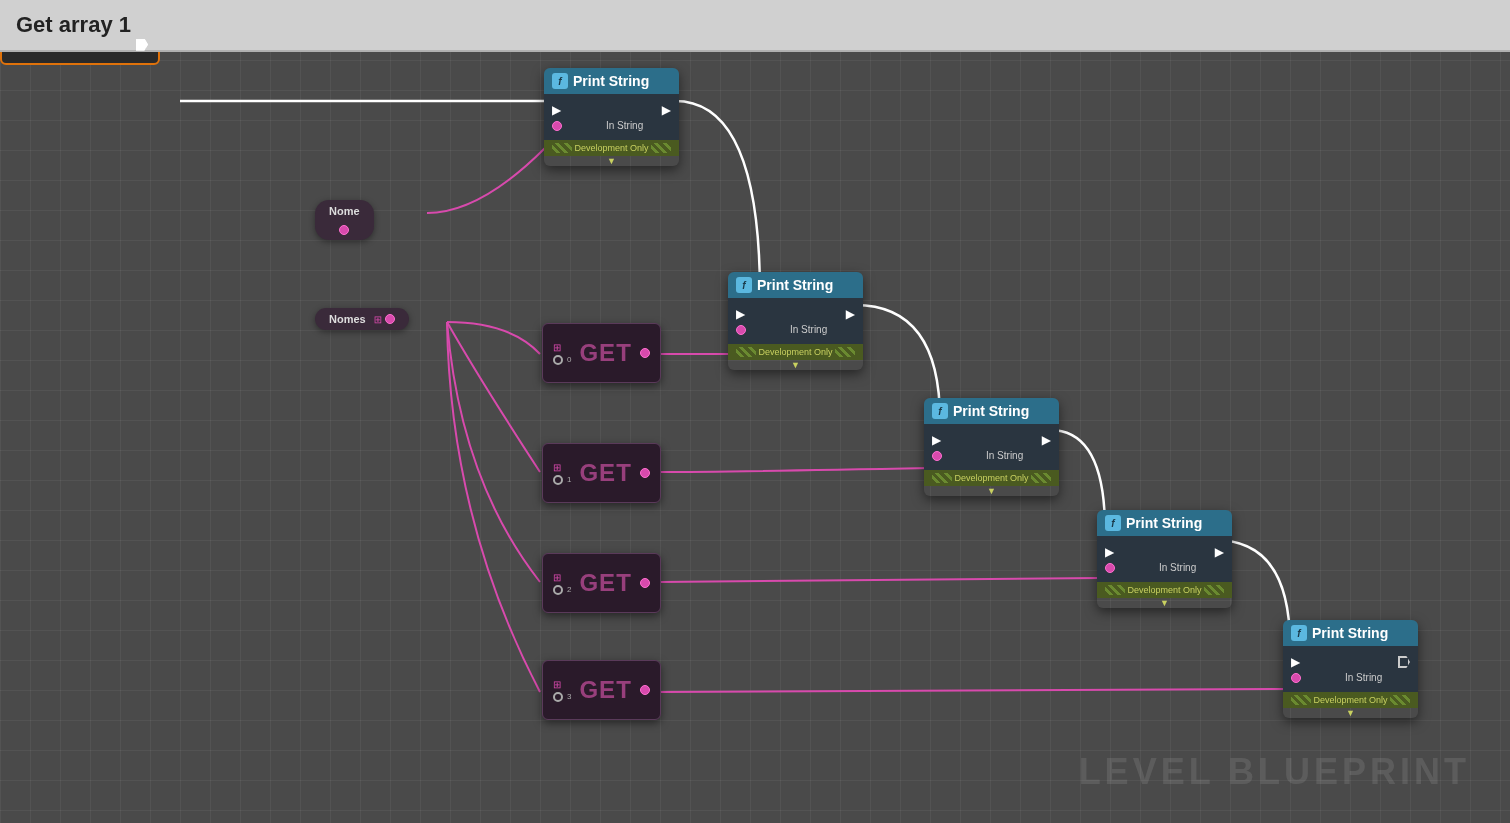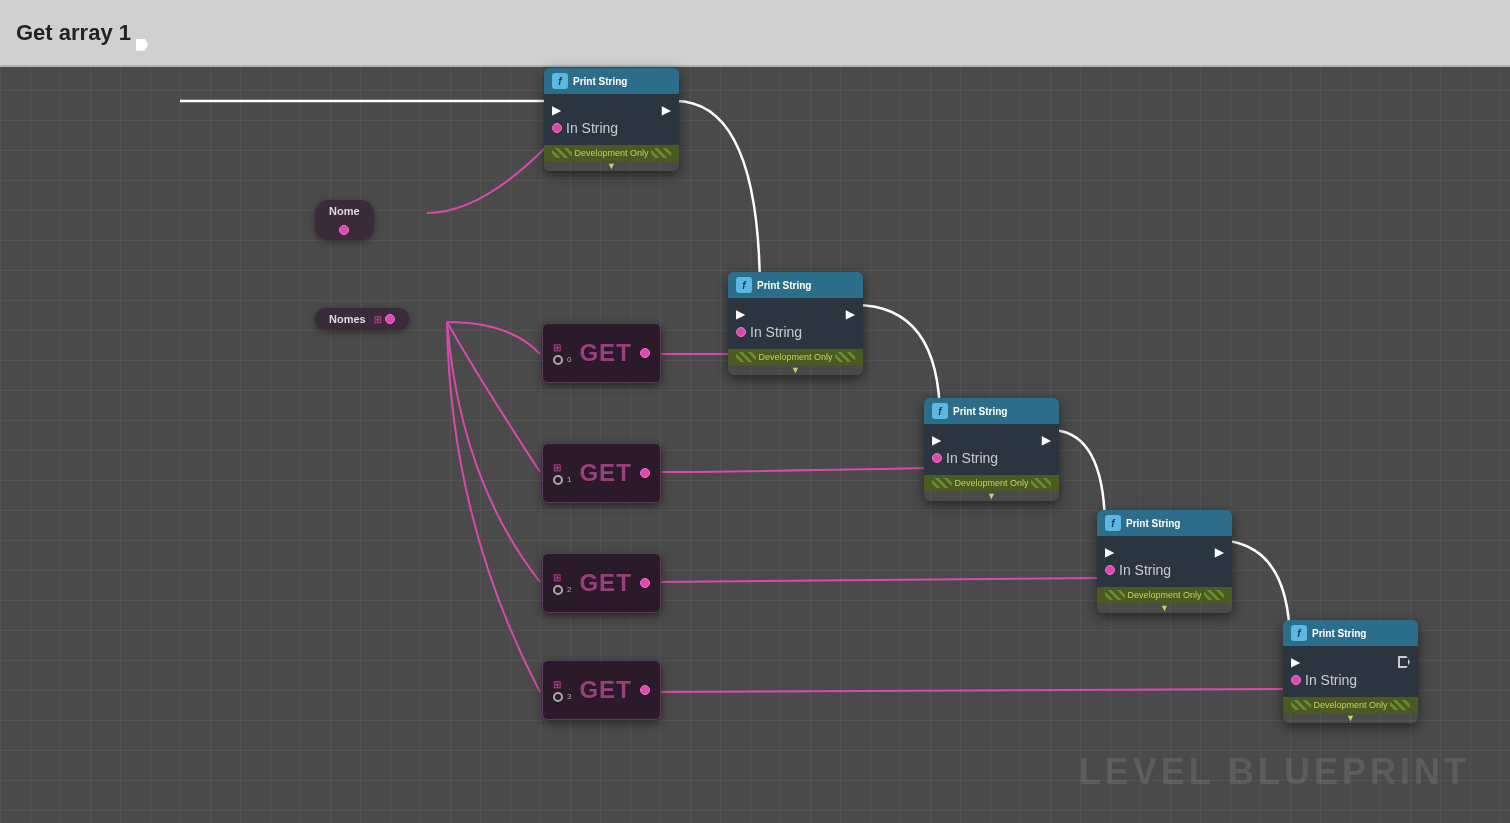--- a/index.html
+++ b/index.html
@@ -13,21 +13,21 @@
       background-size: 30px 30px;
       font-family: 'Segoe UI', Arial, sans-serif;
       overflow: hidden;
       position: relative;
     }
 
     
     .title-bar {
       position: absolute;
       top: 0; left: 0; right: 0;
-      height: 67px;
+      height: 52px;
       background: #d0d0d0;
       display: flex;
       align-items: center;
       padding: 0 16px;
       border-bottom: 2px solid #b0b0b0;
     }
     .title-text {
       font-size: 22px;
       font-weight: bold;
       color: #222;
@@ -126,21 +126,21 @@
       border-radius: 3px;
       font-size: 10px;
       font-style: italic;
       font-weight: bold;
       color: #1a3a4a;
       display: flex;
       align-items: center;
       justify-content: center;
     }
     .print-title {
-      font-size: 10px;
+      font-size: 14px;
       color: #fff;
       font-weight: bold;
     }
     .print-body {
       background: #2a3540;
       padding: 6px 8px;
     }
     .pin-row {
       display: flex;
       align-items: center;
@@ -157,22 +157,23 @@
       color: #fff;
     }
     .pin-circle {
       width: 10px;
       height: 10px;
       border-radius: 50%;
       background: #d84aad;
       border: 1px solid #ff70d0;
     }
     .pin-label {
-      font-size: 14px;
+      font-size: 10px;
       color: #ccc;
+      margin-left: 40px;
     }
     .dev-only-bar {
       background: #4a5a20;
       padding: 3px 8px;
       font-size: 9px;
       color: #c8d060;
       display: flex;
       align-items: center;
       justify-content: space-between;
     }

